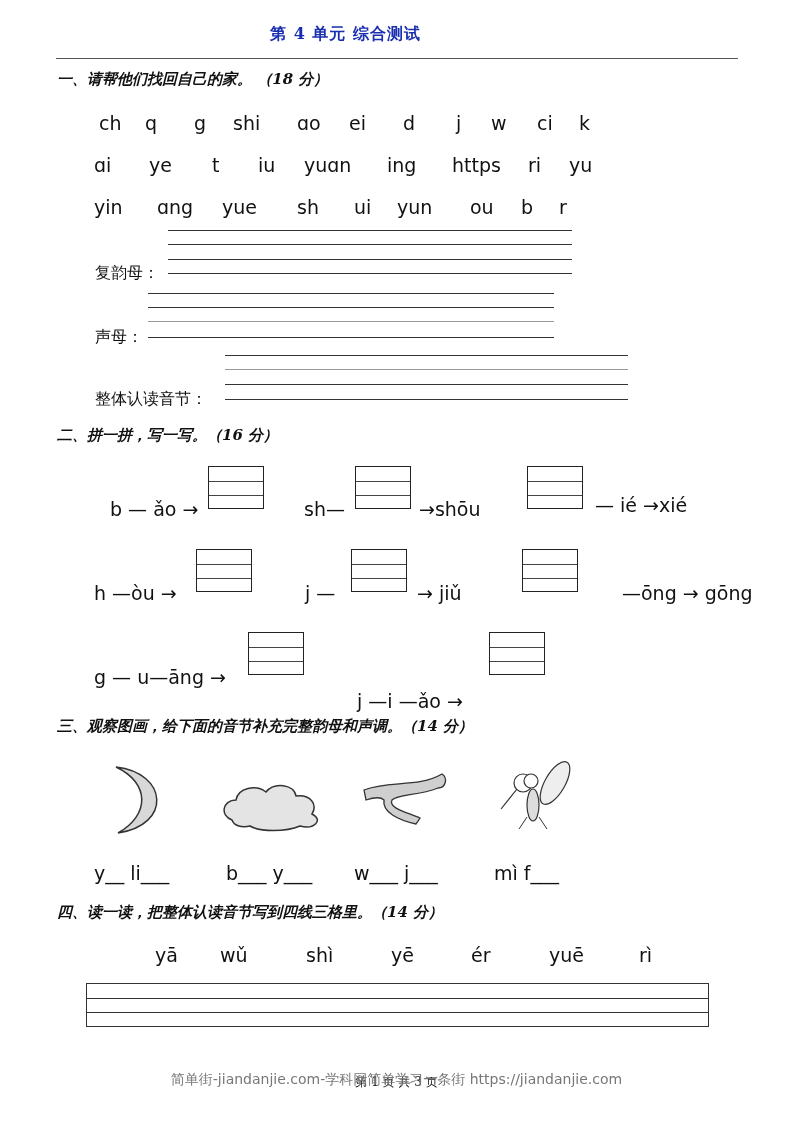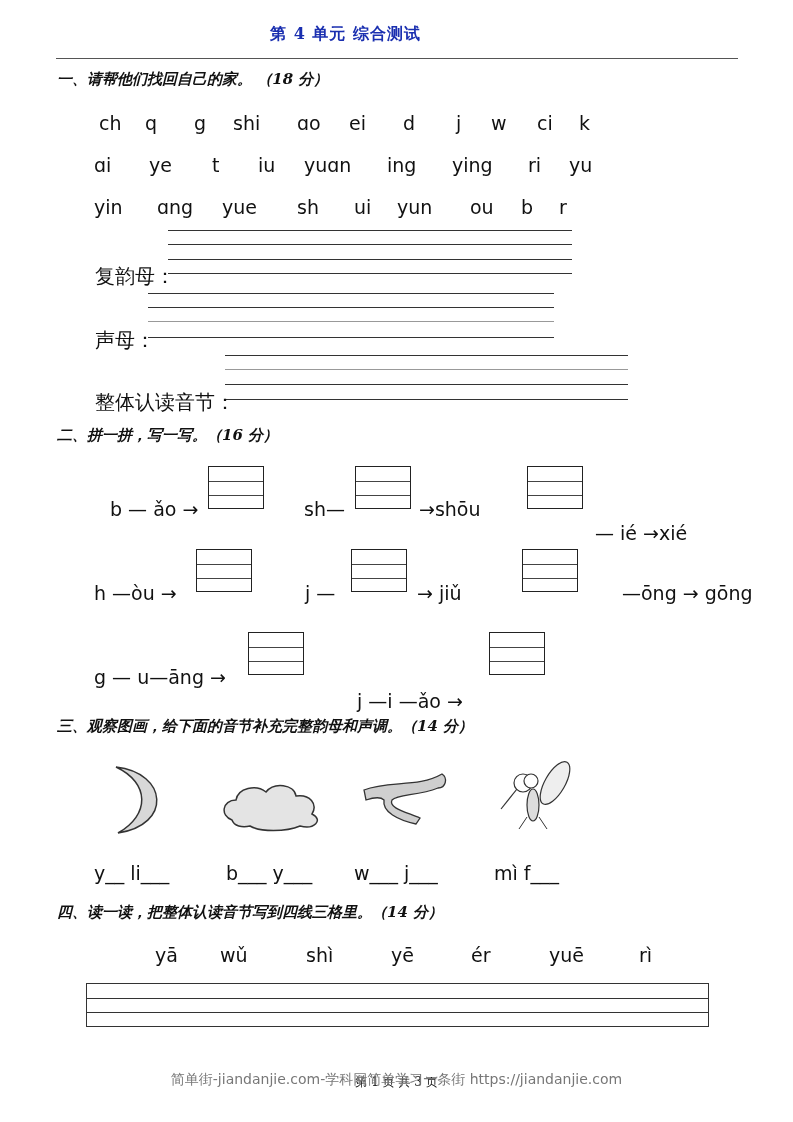--- a/index.html
+++ b/index.html
@@ -4,21 +4,21 @@
 <style>
   html, body { margin:0; padding:0; background:#fff; }
   body { width:793px; height:1122px; position:relative; overflow:hidden;
          font-family:"DejaVu Sans", sans-serif; color:#111; }
   .abs { position:absolute; }
   .title { left:0; width:691px; top:24px; text-align:center; color:#1a2fb0;
            font-family:"DejaVu Serif", serif; font-weight:bold; font-size:16px; letter-spacing:1px; }
   .rule { left:56px; top:58px; width:682px; height:1px; background:#555; }
   .sec { left:57px; font-family:"DejaVu Serif", serif; font-weight:bold; font-size:15px;font-style:italic; }
   .py { font-family:"DejaVu Sans", sans-serif; font-size:19px; color:#111; white-space:nowrap; }
-  .lbl { font-family:"DejaVu Serif", serif; font-size:20px; }
+  .lbl { font-family:"DejaVu Serif", serif; font-size:16px; }
   .ln { height:1px; background:#333; }
   .ln.g { background:#999; }
   .box { width:56px; height:43px; border:1px solid #222; box-sizing:border-box; }
   .box .l { position:absolute; left:0; right:0; height:1px; background:#444; }
   .footer { left:0; width:793px; top:1071px; text-align:center; font-size:14px; color:#777; }
   .pageno { left:0; width:793px; top:1074px; text-align:center; font-size:12px; color:#111;
             font-family:"DejaVu Serif", serif; }
   .four { left:86px; top:983px; width:621px; height:44px; border-left:1px solid #333; border-right:1px solid #333; }
   .four .l { position:absolute; left:0; right:0; height:1px; background:#333; }
 </style>
@@ -44,21 +44,21 @@
   <span class="abs" style="left:485px">k</span>
 </div>
 
 <div class="abs py" style="top:154px;left:94px;">
   <span class="abs" style="left:0">ɑi</span>
   <span class="abs" style="left:55px">ye</span>
   <span class="abs" style="left:118px">t</span>
   <span class="abs" style="left:164px">iu</span>
   <span class="abs" style="left:210px">yuɑn</span>
   <span class="abs" style="left:293px">ing</span>
-  <span class="abs" style="left:358px">ying</span>
+  <span class="abs" style="left:358px">https</span>
   <span class="abs" style="left:434px">ri</span>
   <span class="abs" style="left:475px">yu</span>
 </div>
 
 <div class="abs py" style="top:196px;left:94px;">
   <span class="abs" style="left:0">yin</span>
   <span class="abs" style="left:63px">ɑng</span>
   <span class="abs" style="left:128px">yue</span>
   <span class="abs" style="left:203px">sh</span>
   <span class="abs" style="left:260px">ui</span>
@@ -103,21 +103,21 @@
 <div class="abs box" style="left:355px;top:466px;">
     <div class="l" style="top:14px"></div>
     <div class="l" style="top:28px"></div>
   </div>
 <div class="abs py" style="left:419px;top:498px;">→shōu</div>
 
 <div class="abs box" style="left:527px;top:466px;">
     <div class="l" style="top:14px"></div>
     <div class="l" style="top:28px"></div>
   </div>
-<div class="abs py" style="left:595px;top:522px;text-align:center;">
+<div class="abs py" style="left:595px;top:494px;text-align:center;">
   <span>—</span>
   <span>ié</span>
   <span>→xié</span>
 </div>
 
 <div class="abs py" style="left:94px;top:582px;">
   <span>h</span>
   <span>—òu</span>
   <span>→</span>
 </div>

